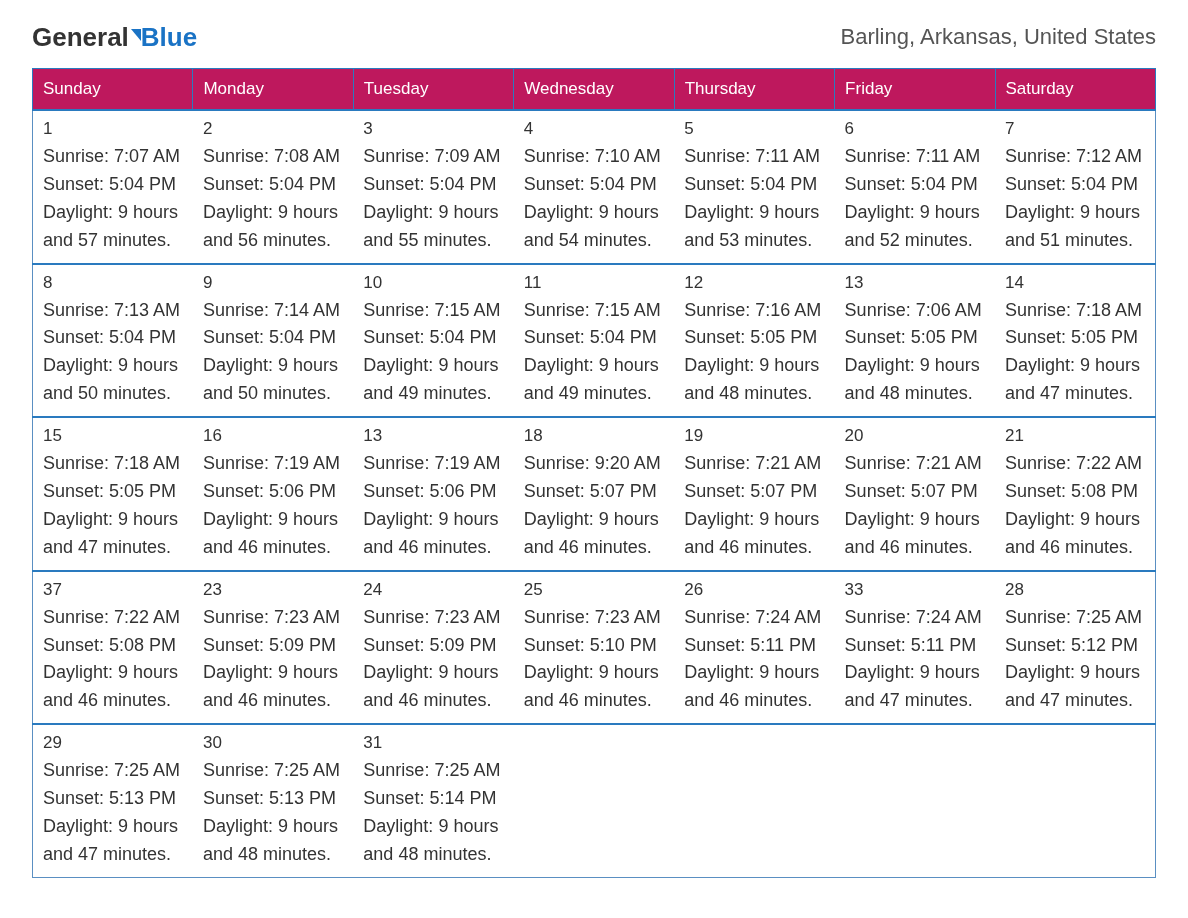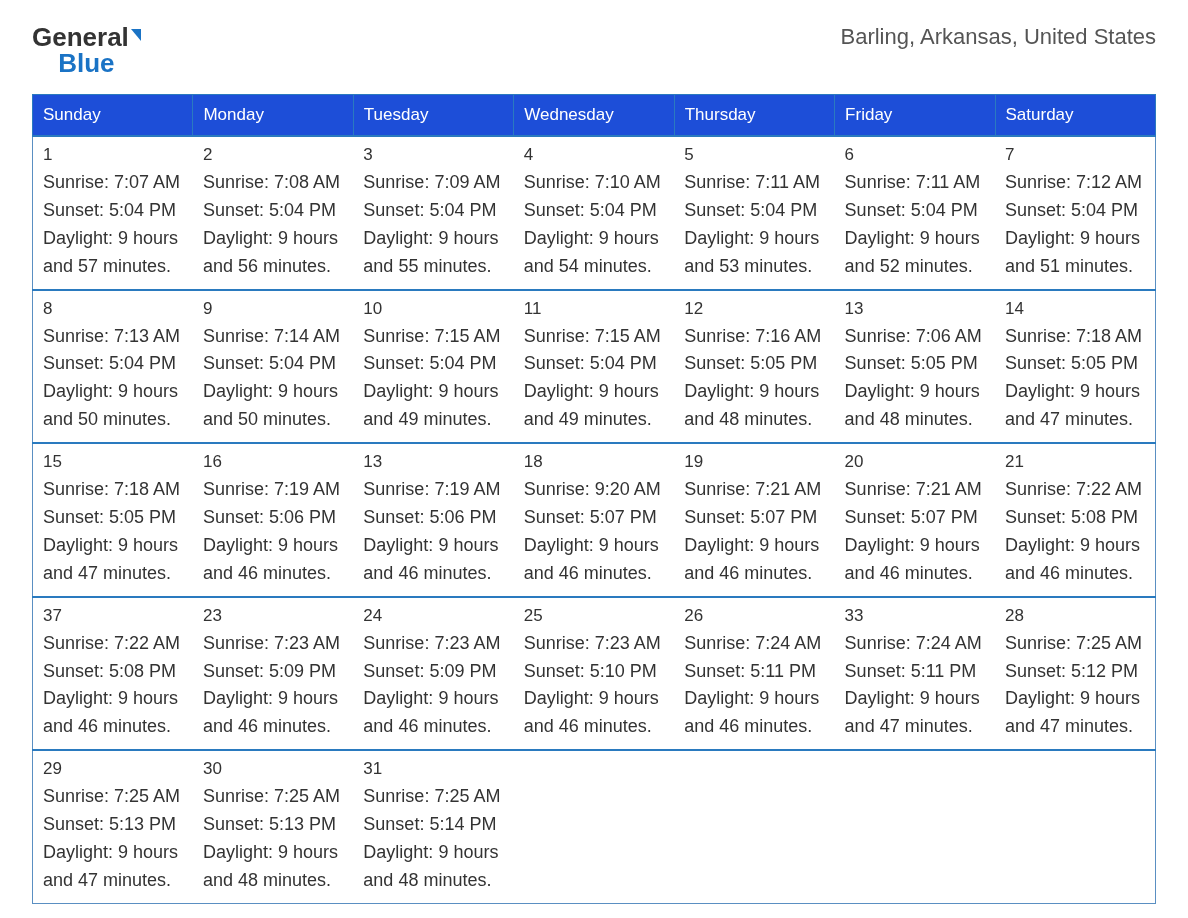--- a/index.html
+++ b/index.html
@@ -11,22 +11,22 @@
       min-height: 918px;
     }
     .header-row {
       display: flex;
       align-items: flex-start;
       justify-content: space-between;
       margin-bottom: 18px;
     }
     .logo {
       display: flex;
-      flex-direction: column;
-      align-items: center;
+      flex-direction: row;
+      align-items: flex-end;
     }
     .logo-general {
       font-size: 26px;
       font-weight: bold;
       color: #333;
       line-height: 1;
     }
     .logo-blue {
       font-size: 26px;
       font-weight: bold;
@@ -61,21 +61,21 @@
       font-size: 22px;
       color: #555;
       margin-top: 0;
     }
     .calendar-table {
       width: 100%;
       border-collapse: collapse;
       border: 1.5px solid #5a8fc2;
     }
     .calendar-table th {
-      background-color: #1d4ed8;
+      background-color: #be185d;
       color: #fff;
       font-size: 17px;
       font-weight: normal;
       padding: 10px 10px;
       text-align: left;
       border: 1px solid #2a7abf;
     }
     .calendar-table td {
       vertical-align: top;
       padding: 8px 10px;

